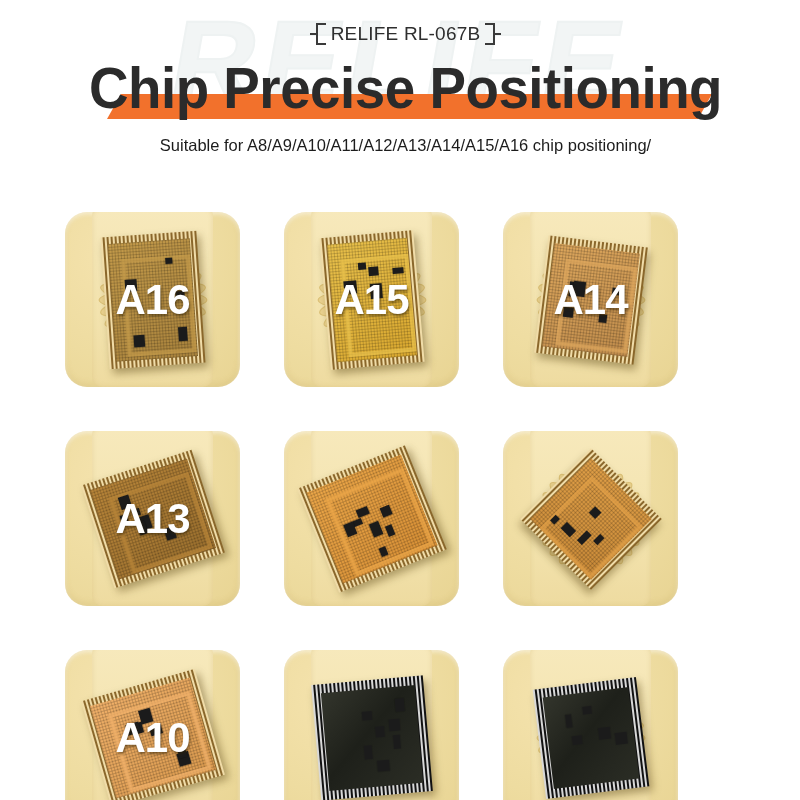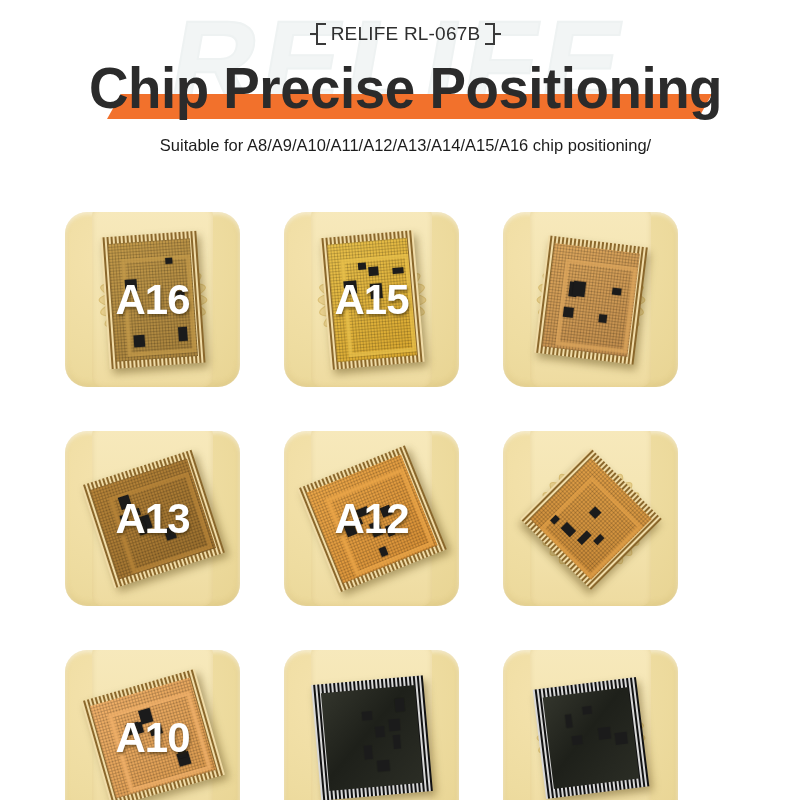--- a/index.html
+++ b/index.html
@@ -391,20 +391,21 @@
                     width:12px;height:15px;"></span>
             <span class="pad" style="left:17px;top:62px;
                     width:10px;height:10px;"></span>
             <span class="pad" style="left:53px;top:65px;
                     width:8px;height:8px;"></span>
             <span class="pad" style="left:63px;top:37px;
                     width:9px;height:7px;"></span>
       </div>
     </div>
   </div>
+    <div class="label">A14</div>
   </div>
 
   <div class="tile">
     <div class="tile-panel"></div>
     <div class="gear">
         <svg viewBox="0 0 152 152" xmlns="http://www.w3.org/2000/svg">
     <path d="M76.0,30.0 Q83.5,14.5 87.0,31.3 Q98.0,18.0 97.4,35.3 Q111.2,25.0 106.5,41.6 Q122.4,34.9 113.9,49.9 Q130.9,47.2 119.0,59.7 Q136.2,61.2 121.7,70.5 Q138.0,76.0 121.7,81.5 Q136.2,90.8 119.0,92.3 Q130.9,104.8 113.9,102.1 Q122.4,117.1 106.5,110.4 Q111.2,127.0 97.4,116.7 Q98.0,134.0 87.0,120.7 Q83.5,137.5 76.0,122.0 Q68.5,137.5 65.0,120.7 Q54.0,134.0 54.6,116.7 Q40.8,127.0 45.5,110.4 Q29.6,117.1 38.1,102.1 Q21.1,104.8 33.0,92.3 Q15.8,90.8 30.3,81.5 Q14.0,76.0 30.3,70.5 Q15.8,61.2 33.0,59.7 Q21.1,47.2 38.1,49.9 Q29.6,34.9 45.5,41.6 Q40.8,25.0 54.6,35.3 Q54.0,18.0 65.0,31.3 Q68.5,14.5 76.0,30.0 Z" fill="#EAD28F" stroke="#DCC177" stroke-width="1.2"></path>
     <rect x="44" y="40" width="64" height="74" rx="6" fill="#EFDCA2" opacity=".55"></rect>
     <g fill="#D9BE74" opacity=".75" font-family="Liberation Sans, sans-serif" font-size="5">
       <text x="57" y="56">RELIFE</text>
@@ -492,21 +493,20 @@
                     width:7px;height:9px;"></span>
             <span class="pad" style="left:60px;top:61px;
                     width:7px;height:11px;"></span>
             <span class="pad" style="left:62px;top:42px;
                     width:10px;height:10px;"></span>
             <span class="pad" style="left:22px;top:44px;
                     width:10px;height:13px;"></span>
       </div>
     </div>
   </div>
-    <div class="label">A12</div>
   </div>
 
   <div class="tile">
     <div class="tile-panel"></div>
     <div class="gear">
         <svg viewBox="0 0 152 152" xmlns="http://www.w3.org/2000/svg">
     <path d="M76.0,30.0 Q83.5,14.5 87.0,31.3 Q98.0,18.0 97.4,35.3 Q111.2,25.0 106.5,41.6 Q122.4,34.9 113.9,49.9 Q130.9,47.2 119.0,59.7 Q136.2,61.2 121.7,70.5 Q138.0,76.0 121.7,81.5 Q136.2,90.8 119.0,92.3 Q130.9,104.8 113.9,102.1 Q122.4,117.1 106.5,110.4 Q111.2,127.0 97.4,116.7 Q98.0,134.0 87.0,120.7 Q83.5,137.5 76.0,122.0 Q68.5,137.5 65.0,120.7 Q54.0,134.0 54.6,116.7 Q40.8,127.0 45.5,110.4 Q29.6,117.1 38.1,102.1 Q21.1,104.8 33.0,92.3 Q15.8,90.8 30.3,81.5 Q14.0,76.0 30.3,70.5 Q15.8,61.2 33.0,59.7 Q21.1,47.2 38.1,49.9 Q29.6,34.9 45.5,41.6 Q40.8,25.0 54.6,35.3 Q54.0,18.0 65.0,31.3 Q68.5,14.5 76.0,30.0 Z" fill="#EAD28F" stroke="#DCC177" stroke-width="1.2"></path>
     <rect x="44" y="40" width="64" height="74" rx="6" fill="#EFDCA2" opacity=".55"></rect>
     <g fill="#D9BE74" opacity=".75" font-family="Liberation Sans, sans-serif" font-size="5">
       <text x="57" y="56">RELIFE</text>

